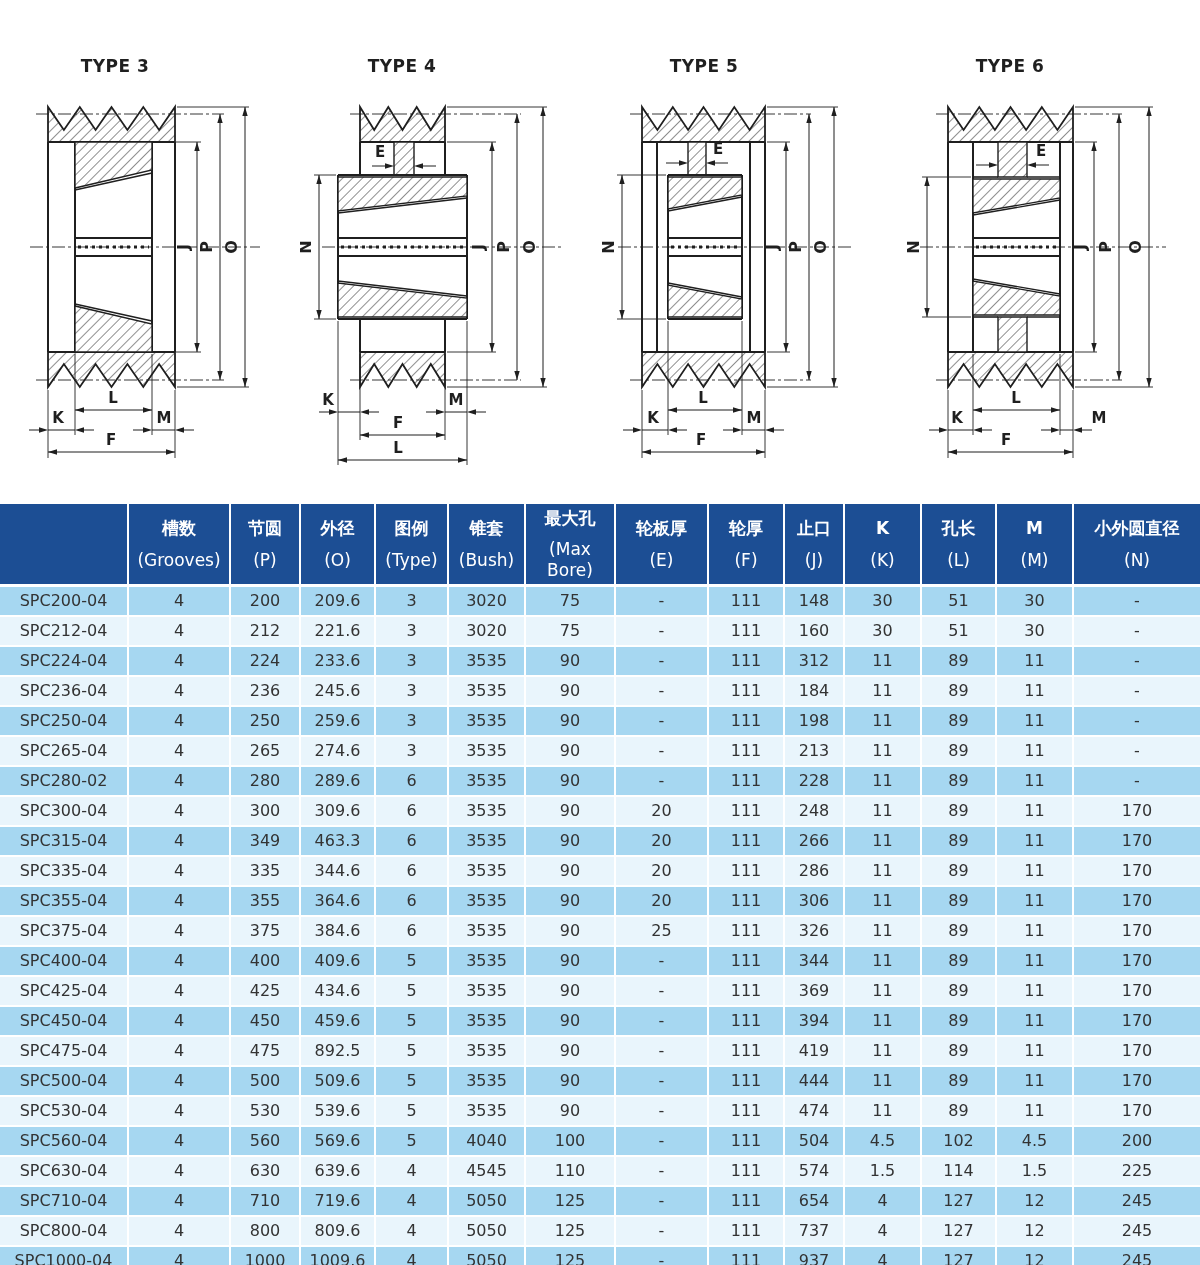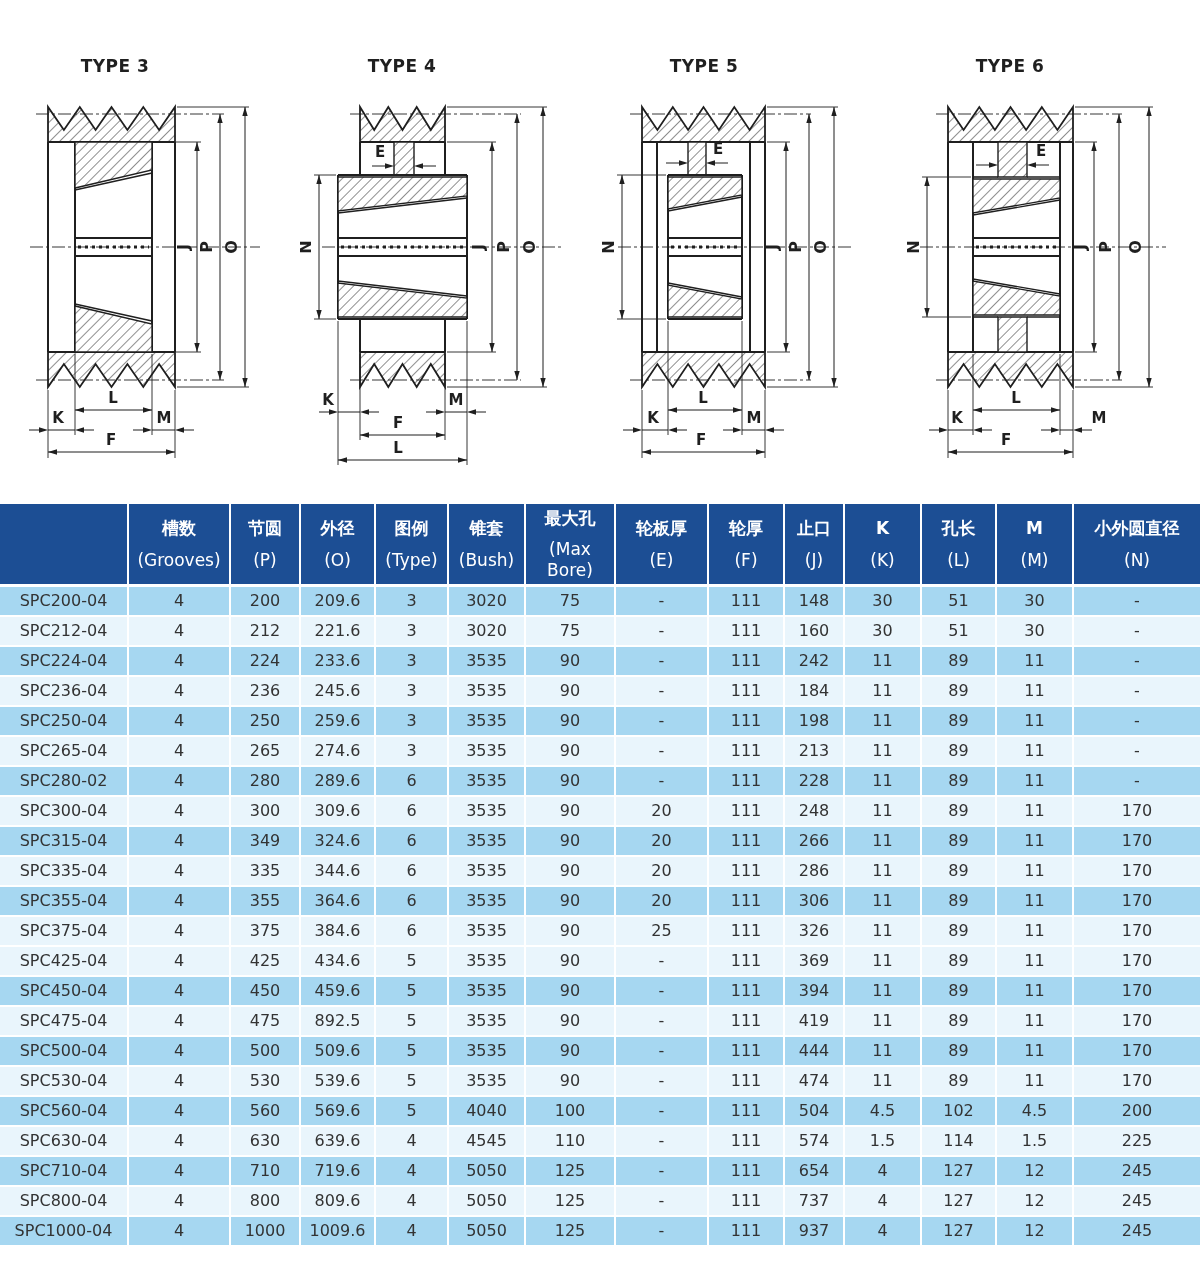--- a/index.html
+++ b/index.html
@@ -463,21 +463,21 @@
         <tr class="row-light">
           <td>SPC224-04</td>
           <td>4</td>
           <td>224</td>
           <td>233.6</td>
           <td>3</td>
           <td>3535</td>
           <td>90</td>
           <td>-</td>
           <td>111</td>
-          <td>242</td>
+          <td>312</td>
           <td>11</td>
           <td>89</td>
           <td>11</td>
           <td>-</td>
         </tr>
         <tr class="row-pale">
           <td>SPC236-04</td>
           <td>4</td>
           <td>236</td>
           <td>245.6</td>
@@ -553,21 +553,21 @@
           <td>248</td>
           <td>11</td>
           <td>89</td>
           <td>11</td>
           <td>170</td>
         </tr>
         <tr class="row-light">
           <td>SPC315-04</td>
           <td>4</td>
           <td>349</td>
-          <td>324.6</td>
+          <td>463.3</td>
           <td>6</td>
           <td>3535</td>
           <td>90</td>
           <td>20</td>
           <td>111</td>
           <td>266</td>
           <td>11</td>
           <td>89</td>
           <td>11</td>
           <td>170</td>
@@ -608,20 +608,36 @@
           <td>SPC375-04</td>
           <td>4</td>
           <td>375</td>
           <td>384.6</td>
           <td>6</td>
           <td>3535</td>
           <td>90</td>
           <td>25</td>
           <td>111</td>
           <td>326</td>
+          <td>11</td>
+          <td>89</td>
+          <td>11</td>
+          <td>170</td>
+        </tr>
+        <tr class="row-light">
+          <td>SPC400-04</td>
+          <td>4</td>
+          <td>400</td>
+          <td>409.6</td>
+          <td>5</td>
+          <td>3535</td>
+          <td>90</td>
+          <td>-</td>
+          <td>111</td>
+          <td>344</td>
           <td>11</td>
           <td>89</td>
           <td>11</td>
           <td>170</td>
         </tr>
         <tr class="row-pale">
           <td>SPC425-04</td>
           <td>4</td>
           <td>425</td>
           <td>434.6</td>

